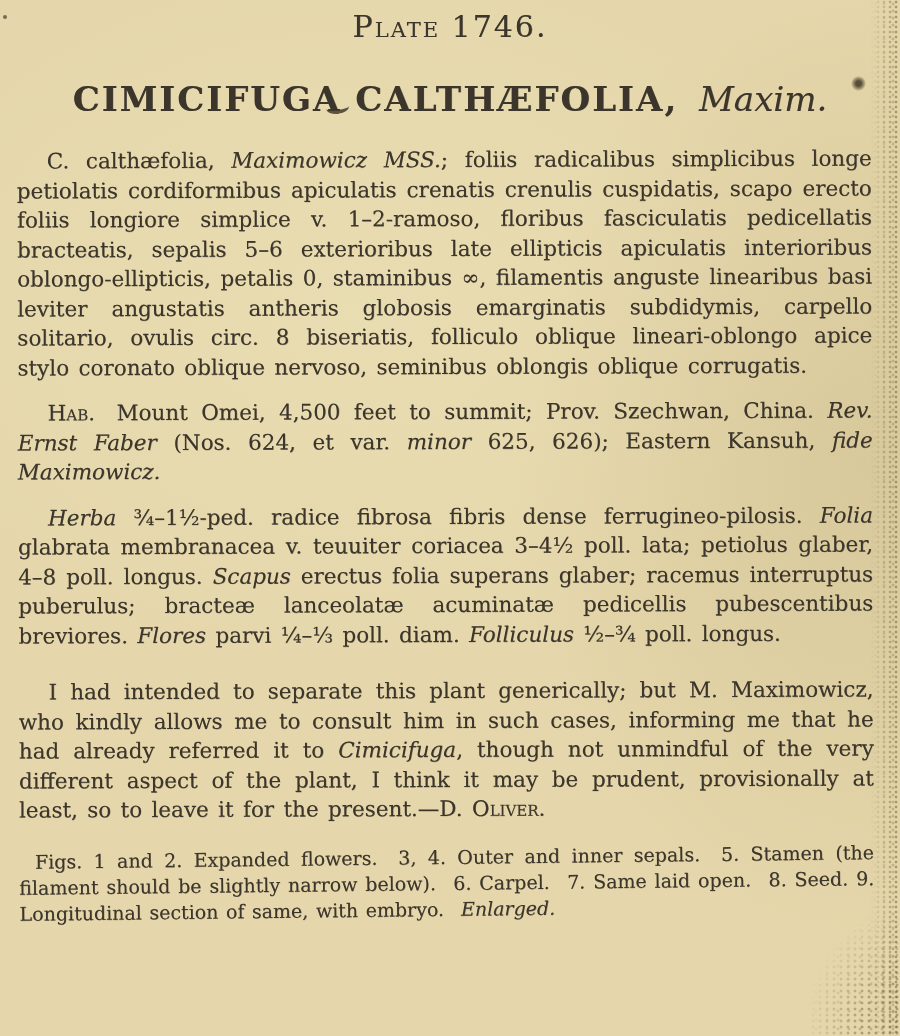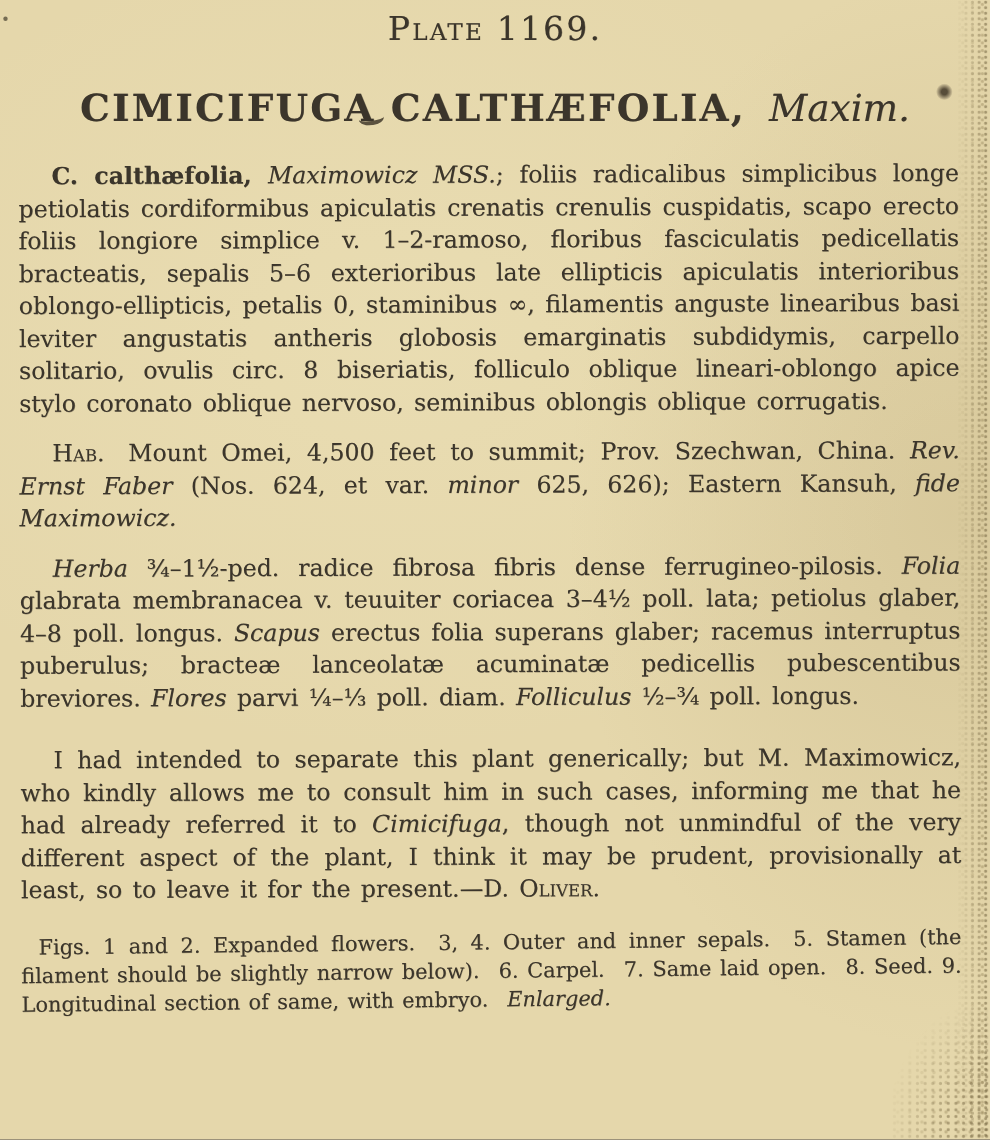--- a/index.html
+++ b/index.html
@@ -49,21 +49,21 @@
     border-bottom: 4px solid rgba(66,58,44,0.85);
     border-radius: 0 0 60% 60%;
     transform: rotate(-7deg);
   }
   .ink-fleck {
     position: absolute; left: 3px; top: 15px; width: 4px; height: 4px;
     border-radius: 50%; background: rgba(70,62,46,0.7);
   }
 
   .sc, .seg-smallcaps { font-variant: small-caps; }
-  .seg-bold   { font-weight: bold; }
+  .seg-bold   { font-weight: normal; }
   .seg-italic { font-style: italic; }
 
   .plate-line {
     padding-top: 9px;
     text-align: center;
     font-size: 30px;
     letter-spacing: 2px;
   }
   .title-line {
     margin-top: 35px;
@@ -107,21 +107,21 @@
 
 <div class="page">
 
   <div class="edge-speckle"></div>
   <div class="corner-speckle"></div>
   <div class="ink-spot"></div>
   <div class="ink-tilde"></div>
   <div class="ink-fleck"></div>
 
   <header>
-    <div class="plate-line sc ink">Plate 1169.</div>
+    <div class="plate-line sc ink">Plate 1746.</div>
 
     <div class="title-line ink">
       <span class="title-main">CIMICIFUGA CALTHÆFOLIA,</span>
       <span class="title-author">Maxim.</span>
     </div>
 
   </header>
 
   <main class="body-block ink">
     <p class="para-diagnosis"><span class="seg seg-bold">C. calthæfolia, </span><span class="seg seg-italic">Maximowicz MSS.</span><span class="seg seg-normal">; foliis radicalibus simplicibus longe petiolatis cordiformibus apiculatis crenatis crenulis cuspidatis, scapo erecto foliis longiore simplice v. 1–2-ramoso, floribus fasciculatis pedicellatis bracteatis, sepalis 5–6 exterioribus late ellipticis apiculatis interioribus oblongo-ellipticis, petalis 0, staminibus ∞, filamentis anguste linearibus basi leviter angustatis antheris globosis emarginatis subdidymis, carpello solitario, ovulis circ. 8 biseriatis, folliculo oblique lineari-oblongo apice stylo coronato oblique nervoso, seminibus oblongis oblique corrugatis.</span></p>

